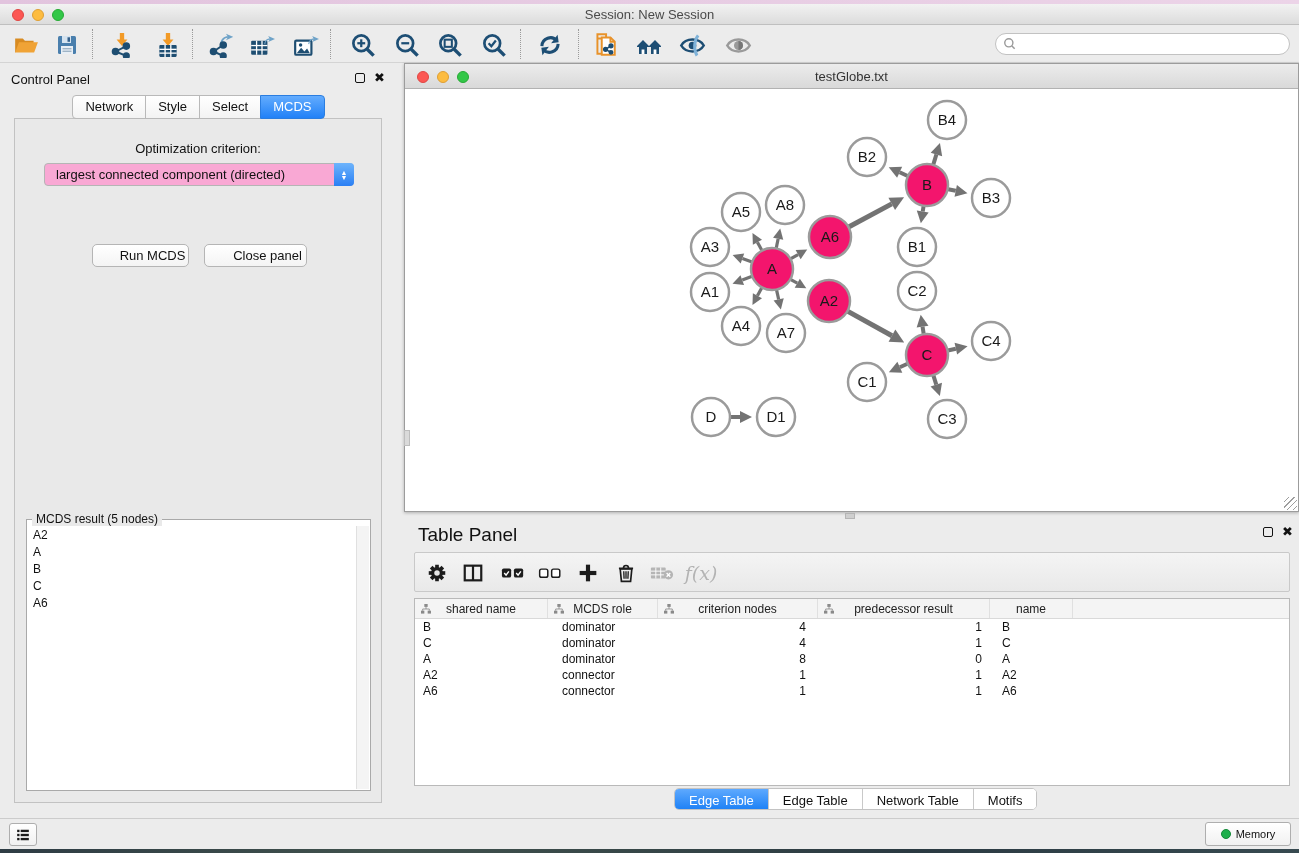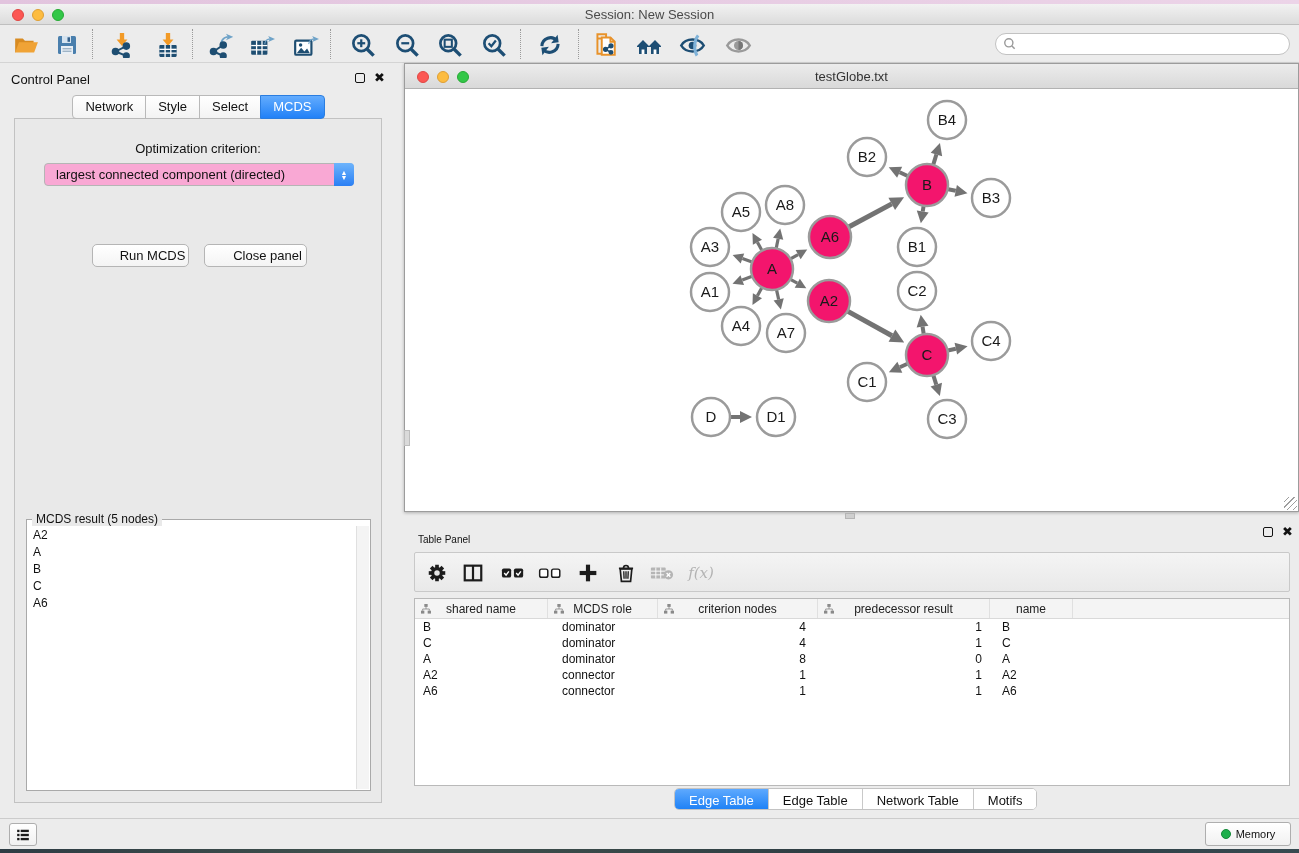--- a/index.html
+++ b/index.html
@@ -55,24 +55,24 @@
   #net-titlebar .title { width:100%; text-align:center; font-size:13px; color:#333; line-height:25px; }
   #net-canvas { position:absolute; left:0; top:25px; width:893px; height:422px; background:#fff; }
   #net-grip { position:absolute; right:1px; bottom:1px; width:13px; height:13px;
      background:repeating-linear-gradient(135deg,transparent 0 3px,#9e9e9e 3px 4px); }
   #net-left-handle { left:404px; top:430px; width:6px; height:16px; background:#dadada; border:1px solid #bdbdbd; }
   #split-handle { left:845px; top:513px; width:10px; height:6px; background:#cfcfcf; border:1px solid #b5b5b5; }
 
   
   #table-panel { left:404px; top:520px; width:895px; height:298px; background:#ececec; }
   #tp-header { position:relative; height:26px; }
-  #tp-header .ptitle { position:absolute; left:14px; top:14px; font-size:10px; color:#111; }
+  #tp-header .ptitle { position:absolute; left:14px; top:4px; font-size:19px; color:#111; }
   #tp-toolbar { position:absolute; left:10px; top:32px; width:876px; height:40px; background:linear-gradient(#f4f4f4,#e9e9e9); border:1px solid #c9c9c9; border-radius:2px; }
   .tt-icon { position:absolute; top:7px; width:28px; height:26px; display:flex; align-items:center; justify-content:center; }
-  .fx { font-family:"DejaVu Serif","Liberation Serif",serif; font-style:italic; font-size:15px; color:#b3b3b3; }
+  .fx { font-family:"DejaVu Serif","Liberation Serif",serif; font-style:italic; font-size:19px; color:#b3b3b3; }
   #grid { position:absolute; left:10px; top:78px; width:876px; height:188px; background:#fff; border:1px solid #b9b9b9; overflow:hidden; }
   #grid-header { display:flex; height:20px; background:#f4f4f4; border-bottom:1px solid #d9d9d9; }
   .gh-cell { display:flex; align-items:center; justify-content:center; gap:5px; font-size:12px; color:#222; border-right:1px solid #e0e0e0; position:relative; }
   .gh-cell .tree-ico { position:absolute; left:6px; top:5px; }
   .gr { display:flex; height:16px; align-items:center; }
   .gc { font-size:12px; color:#111; white-space:nowrap; overflow:hidden; }
   #table-tabs { position:absolute; left:270px; top:268px; display:flex; border:1px solid #c3c3c3; border-radius:5px; overflow:hidden; background:#fff; height:22px; }
   .t-tab { font-size:13px; color:#111; background:#fff; padding:2px 14px 0; border-right:1px solid #c9c9c9; display:flex; align-items:center; }
   .t-tab:last-child { border-right:none; }
   .t-tab.active { background:linear-gradient(#5ea9fe,#1f82f6); color:#fff; }

